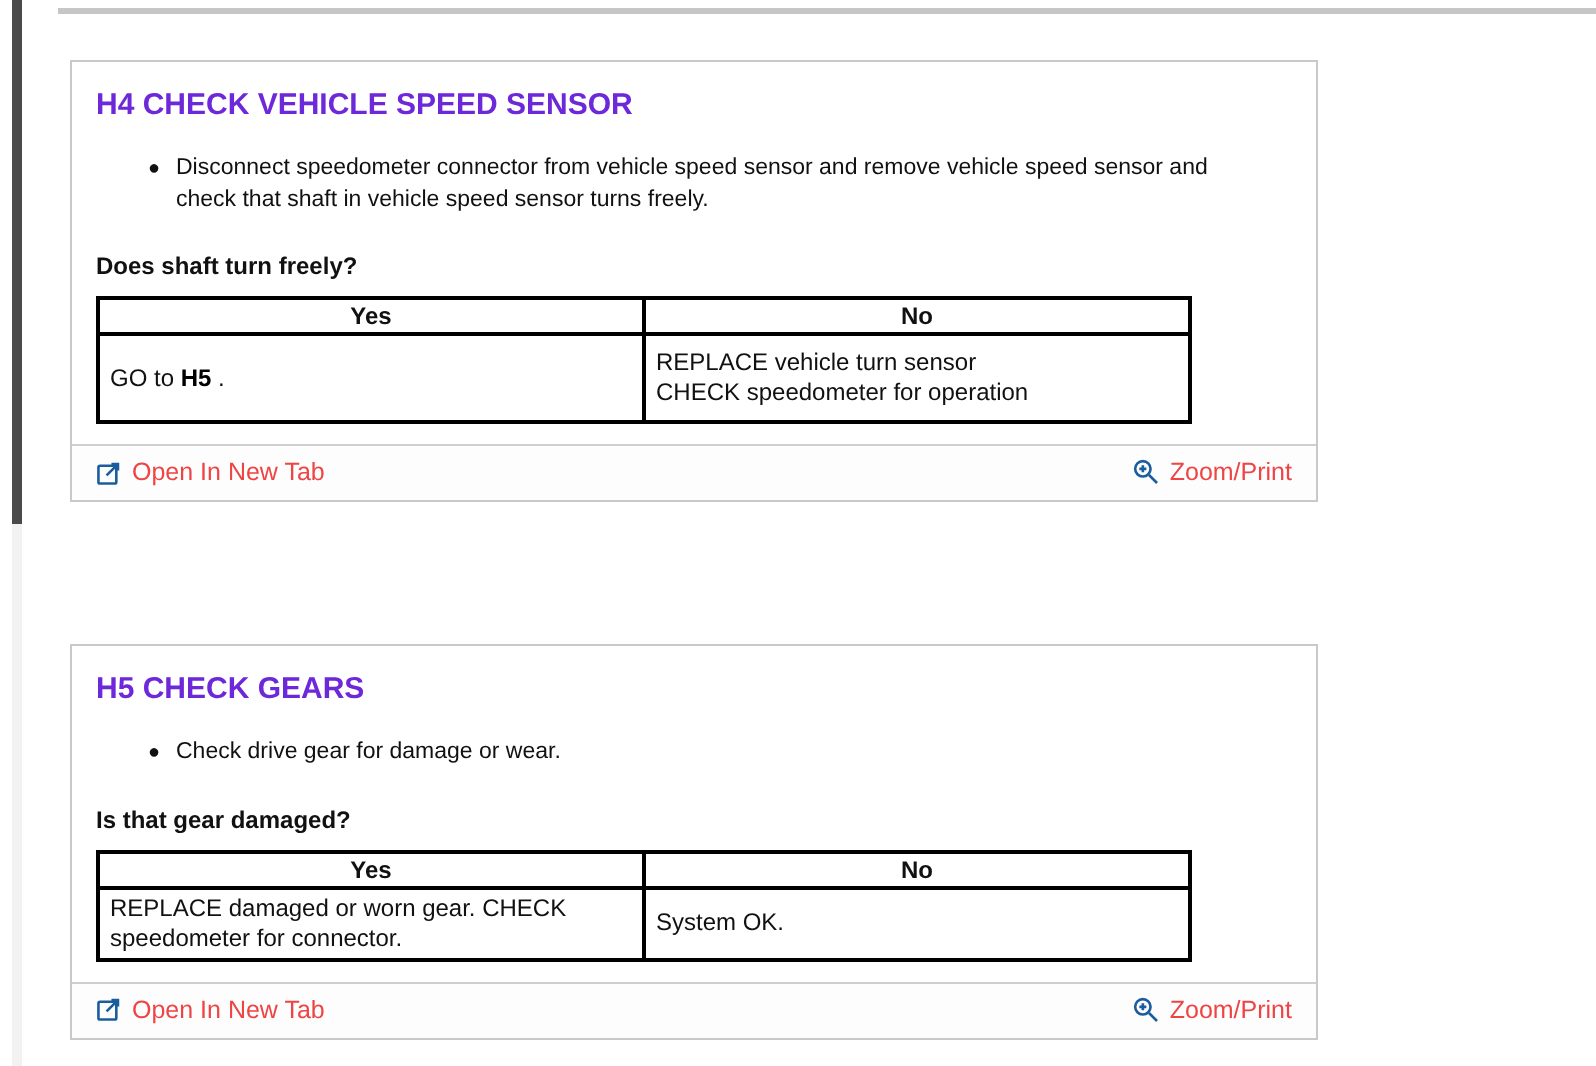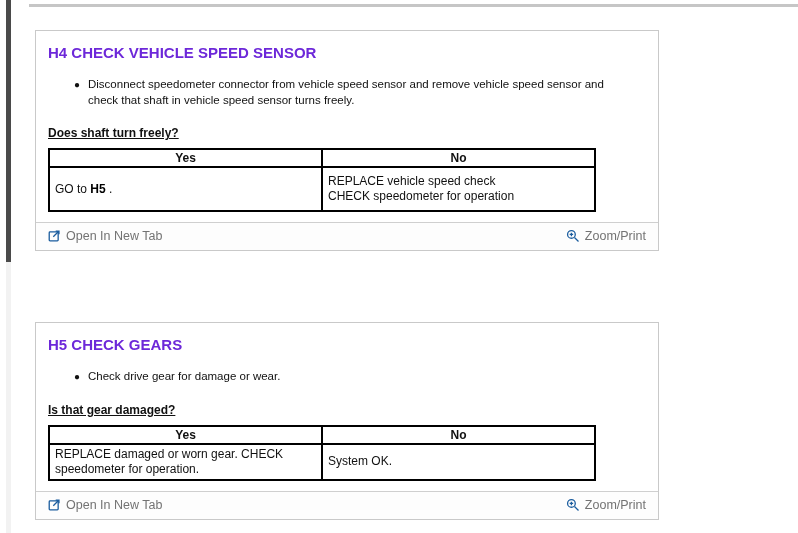--- a/index.html
+++ b/index.html
@@ -63,21 +63,20 @@
     flex: 0 0 auto;
     width: 14px;
     font-size: 10px;
     line-height: 1.55;
   }
   .bullet-text { flex: 1 1 auto; }
   .question {
     font-size: 12px;
     font-weight: bold;
     margin: 18px 0 8px 0;
-    text-decoration: underline;
   }
   table.decision {
     border-collapse: collapse;
     width: 548px;
     table-layout: fixed;
   }
   table.decision th, table.decision td {
     border: 2px solid #000;
     font-size: 12px;
     padding: 2px 5px;
@@ -100,22 +99,23 @@
   .card-footer {
     border-top: 1px solid #cfcfcf;
     background: #fdfdfd;
     display: flex;
     justify-content: space-between;
     align-items: center;
     padding: 6px 12px 7px 12px;
   }
   .footer-link {
     display: flex;
+    align-items: center;
     gap: 5px;
-    color: #737373;
+    color: #ef4444;
     font-size: 12.5px;
     text-decoration: none;
     cursor: pointer;
   }
   .footer-link svg { display: block; }
 </style>
 </head>
 <body>
 
 <div class="page">
@@ -139,21 +139,21 @@
         <tbody>
             <tr>
           <th style="width:50%">Yes</th>
           <th>No</th>
         </tr>
         <tr>
           <td>
             <span>GO to </span><span class="ref-link">H5</span><span> .</span>
           </td>
           <td style="vertical-align:middle">
-            <span class="cell-line">REPLACE vehicle speed check</span>
+            <span class="cell-line">REPLACE vehicle turn sensor</span>
             <span class="cell-line">CHECK speedometer for operation</span>
           </td>
         </tr>
       </tbody>
         </table>
     </div>
 
     <div class="card-footer">
       <a class="footer-link">
         <span>
@@ -189,21 +189,21 @@
 
       <table class="decision">
         <tbody>
             <tr>
           <th style="width:50%">Yes</th>
           <th>No</th>
         </tr>
         <tr>
           <td>
             <span class="cell-line">REPLACE damaged or worn gear. CHECK</span>
-            <span class="cell-line">speedometer for operation.</span>
+            <span class="cell-line">speedometer for connector.</span>
           </td>
           <td>
             <span class="cell-line">System OK.</span>
           </td>
         </tr>
       </tbody>
         </table>
     </div>
 
     <div class="card-footer">

